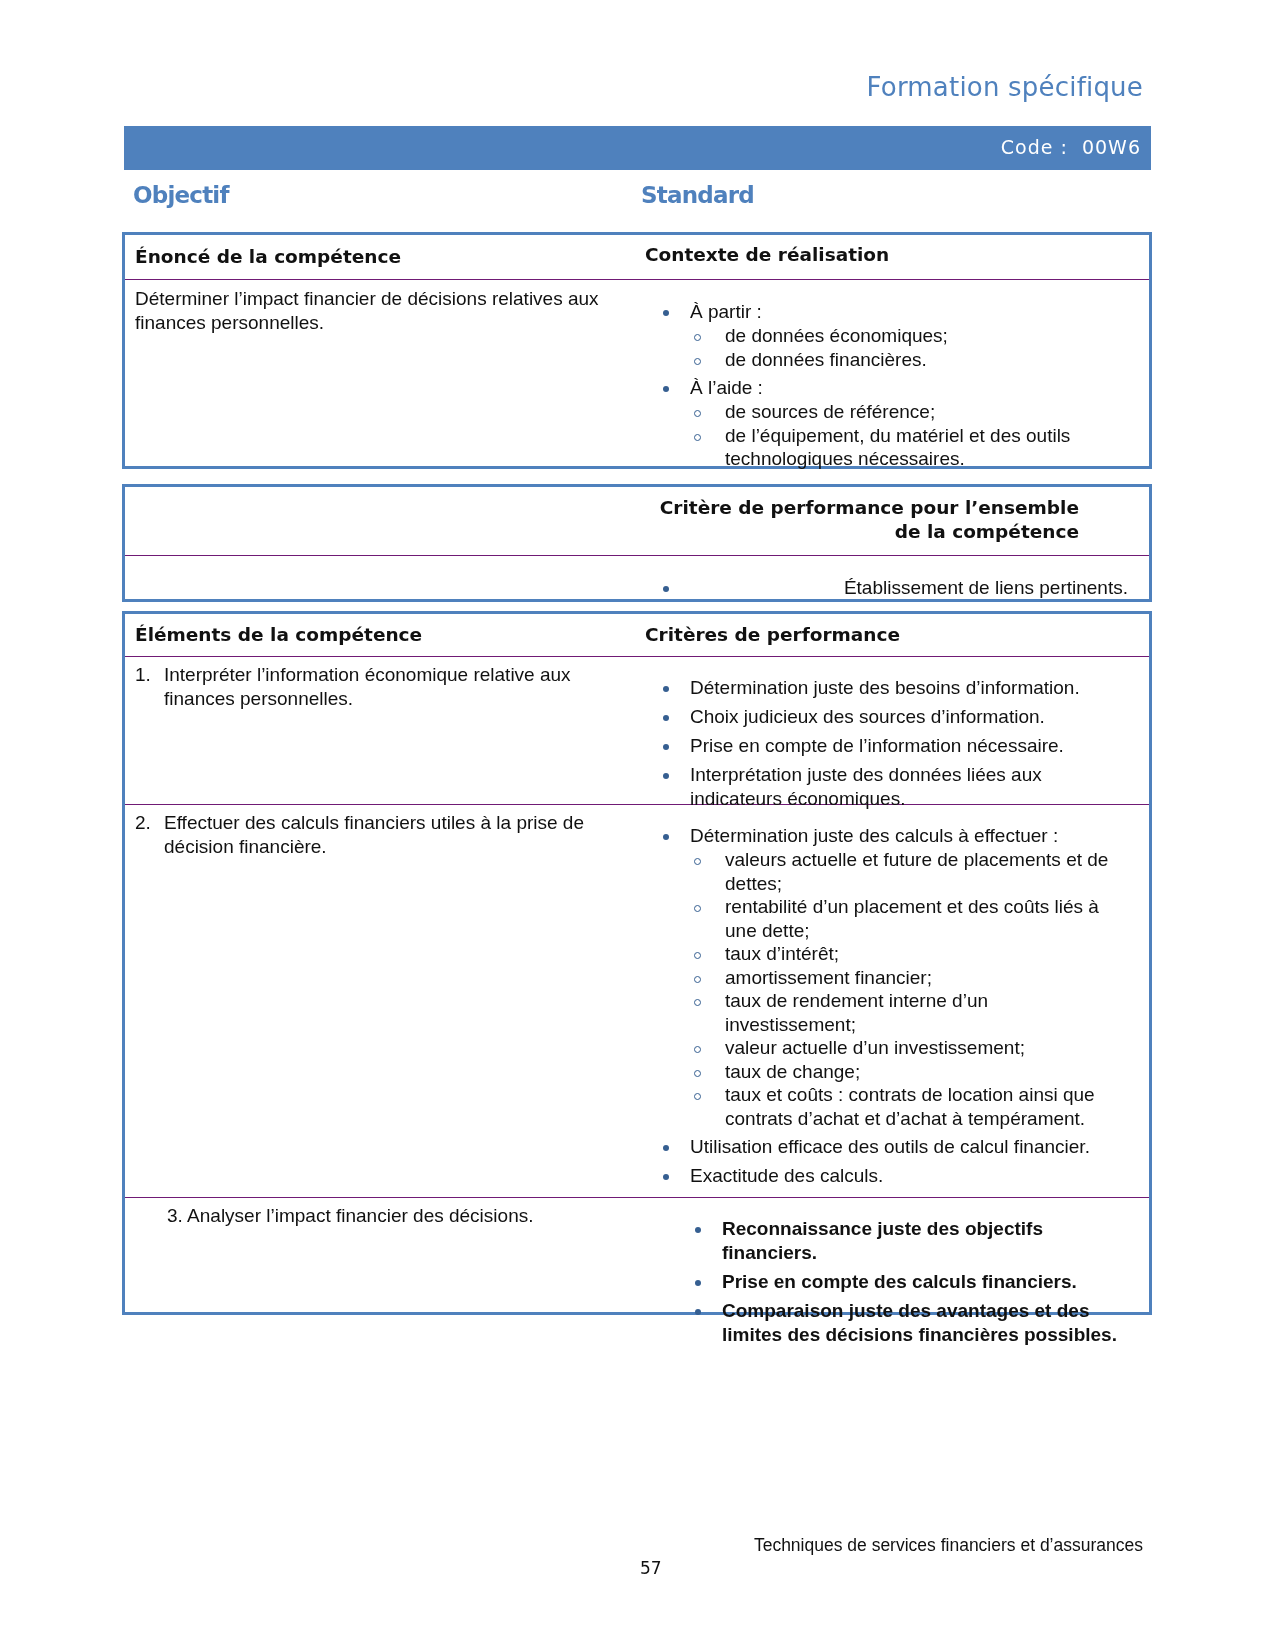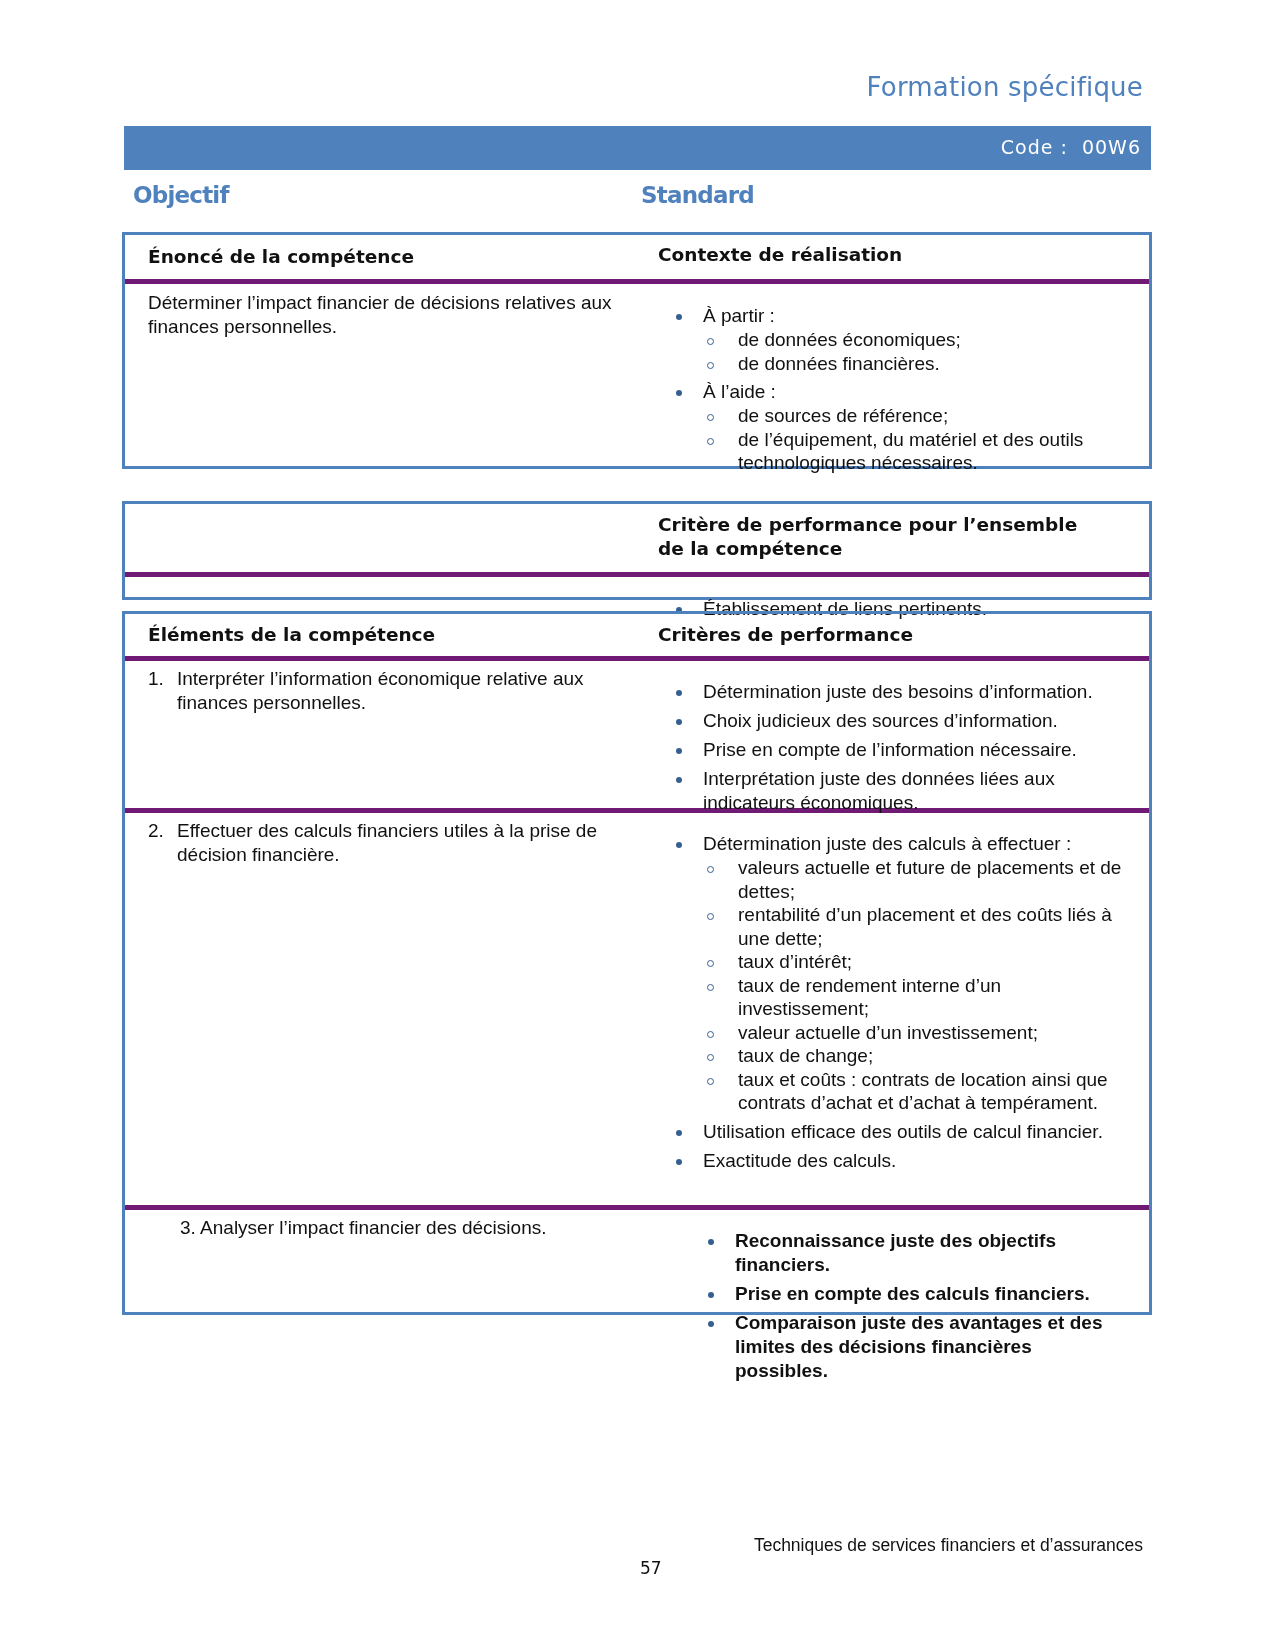--- a/index.html
+++ b/index.html
@@ -6,23 +6,23 @@
   body { width: 1275px; height: 1650px; position: relative; overflow: hidden;
          font-family: "Liberation Sans", sans-serif; color: #111; }
   .running-head { position: absolute; top: 72px; right: 132px; font-family: "DejaVu Sans", sans-serif;
                   font-size: 26px; color: #4f81bd; letter-spacing: 0.2px; }
   .code-bar { position: absolute; top: 126px; left: 124px; width: 1027px; height: 44px;
               background: #4f81bd; color: #fff; font-family: "DejaVu Sans", sans-serif; font-size: 19px; }
   .code-bar .code { position: absolute; right: 10px; top: 10px; letter-spacing: 1px; white-space: pre; }
   .sec-title { position: absolute; top: 182px; font-family: "DejaVu Sans", sans-serif; font-weight: bold;
                font-size: 23px; color: #4f81bd; letter-spacing: -0.8px; }
   .t { position: absolute; left: 122px; width: 1030px; border: 3px solid #4f81bd; box-sizing: border-box; }
-  .row { display: flex; border-top: 5px solid #701a75; }
+  .row { display: flex; border-top: 1px solid #701a75; }
   .row:first-child { border-top: none; }
-  .c1 { width: 510px; padding: 8px 8px 6px 10px; box-sizing: border-box; margin-left: 13px; }
+  .c1 { width: 510px; padding: 8px 8px 6px 10px; box-sizing: border-box; }
   .c2 { flex: 1; padding: 8px 8px 6px 10px; box-sizing: border-box; }
   .hd { font-family: "DejaVu Sans", sans-serif; font-weight: bold; font-size: 18.5px; line-height: 24px; }
   .tx { font-size: 19px; line-height: 24px; }
   ul.b { list-style: none; margin: 13px; padding: 0; }
   ul.b > li { position: relative; padding-left: 32px; font-size: 19px; line-height: 24px; margin-bottom: 5px; }
   ul.b > li::before { content: ""; position: absolute; left: 5px; top: 10px; width: 6px; height: 6px;
                       border-radius: 50%; background: #365f91; }
   ul.s { list-style: none; margin: 0; padding: 0; }
   ul.s > li { position: relative; padding-left: 35px; font-size: 19px; line-height: 23.5px; margin: 0; }
   ul.s > li::before { content: ""; position: absolute; left: 4px; top: 10px; width: 7px; height: 7px;
@@ -66,21 +66,21 @@
           <ul class="s">
             <li>de sources de référence;</li>
             <li style="padding-right:40px;">de l’équipement, du matériel et des outils technologiques nécessaires.</li>
           </ul>
         </li>
       </ul>
     </div>
   </div>
 </div>
 
-<div class="t" style="top:501px; height:99px;">
+<div class="t" style="top:484px; height:118px;text-align:right;">
   <div class="row" style="height:68px;">
     <div class="c1"></div>
     <div class="c2 hd" style="padding-top:9px; padding-right:70px;">Critère de performance pour l’ensemble de la compétence</div>
   </div>
   <div class="row">
     <div class="c1"></div>
     <div class="c2" style="padding-top:7px;">
       <ul class="b tight">
         <li>Établissement de liens pertinents.</li>
       </ul>
@@ -119,20 +119,21 @@
       </div>
     </div>
     <div class="c2" style="padding-top:6px;">
       <ul class="b">
         <li>
           <span>Détermination juste des calculs à effectuer :</span>
           <ul class="s">
             <li>valeurs actuelle et future de placements et de dettes;</li>
             <li>rentabilité d’un placement et des coûts liés à une dette;</li>
             <li>taux d’intérêt;</li>
+            <li>amortissement financier;</li>
             <li style="padding-right:120px;">taux de rendement interne d’un investissement;</li>
             <li>valeur actuelle d’un investissement;</li>
             <li>taux de change;</li>
             <li>taux et coûts : contrats de location ainsi que contrats d’achat et d’achat à tempérament.</li>
           </ul>
         </li>
         <li>Utilisation efficace des outils de calcul financier.</li>
         <li style="margin-bottom:0;">Exactitude des calculs.</li>
       </ul>
     </div>

